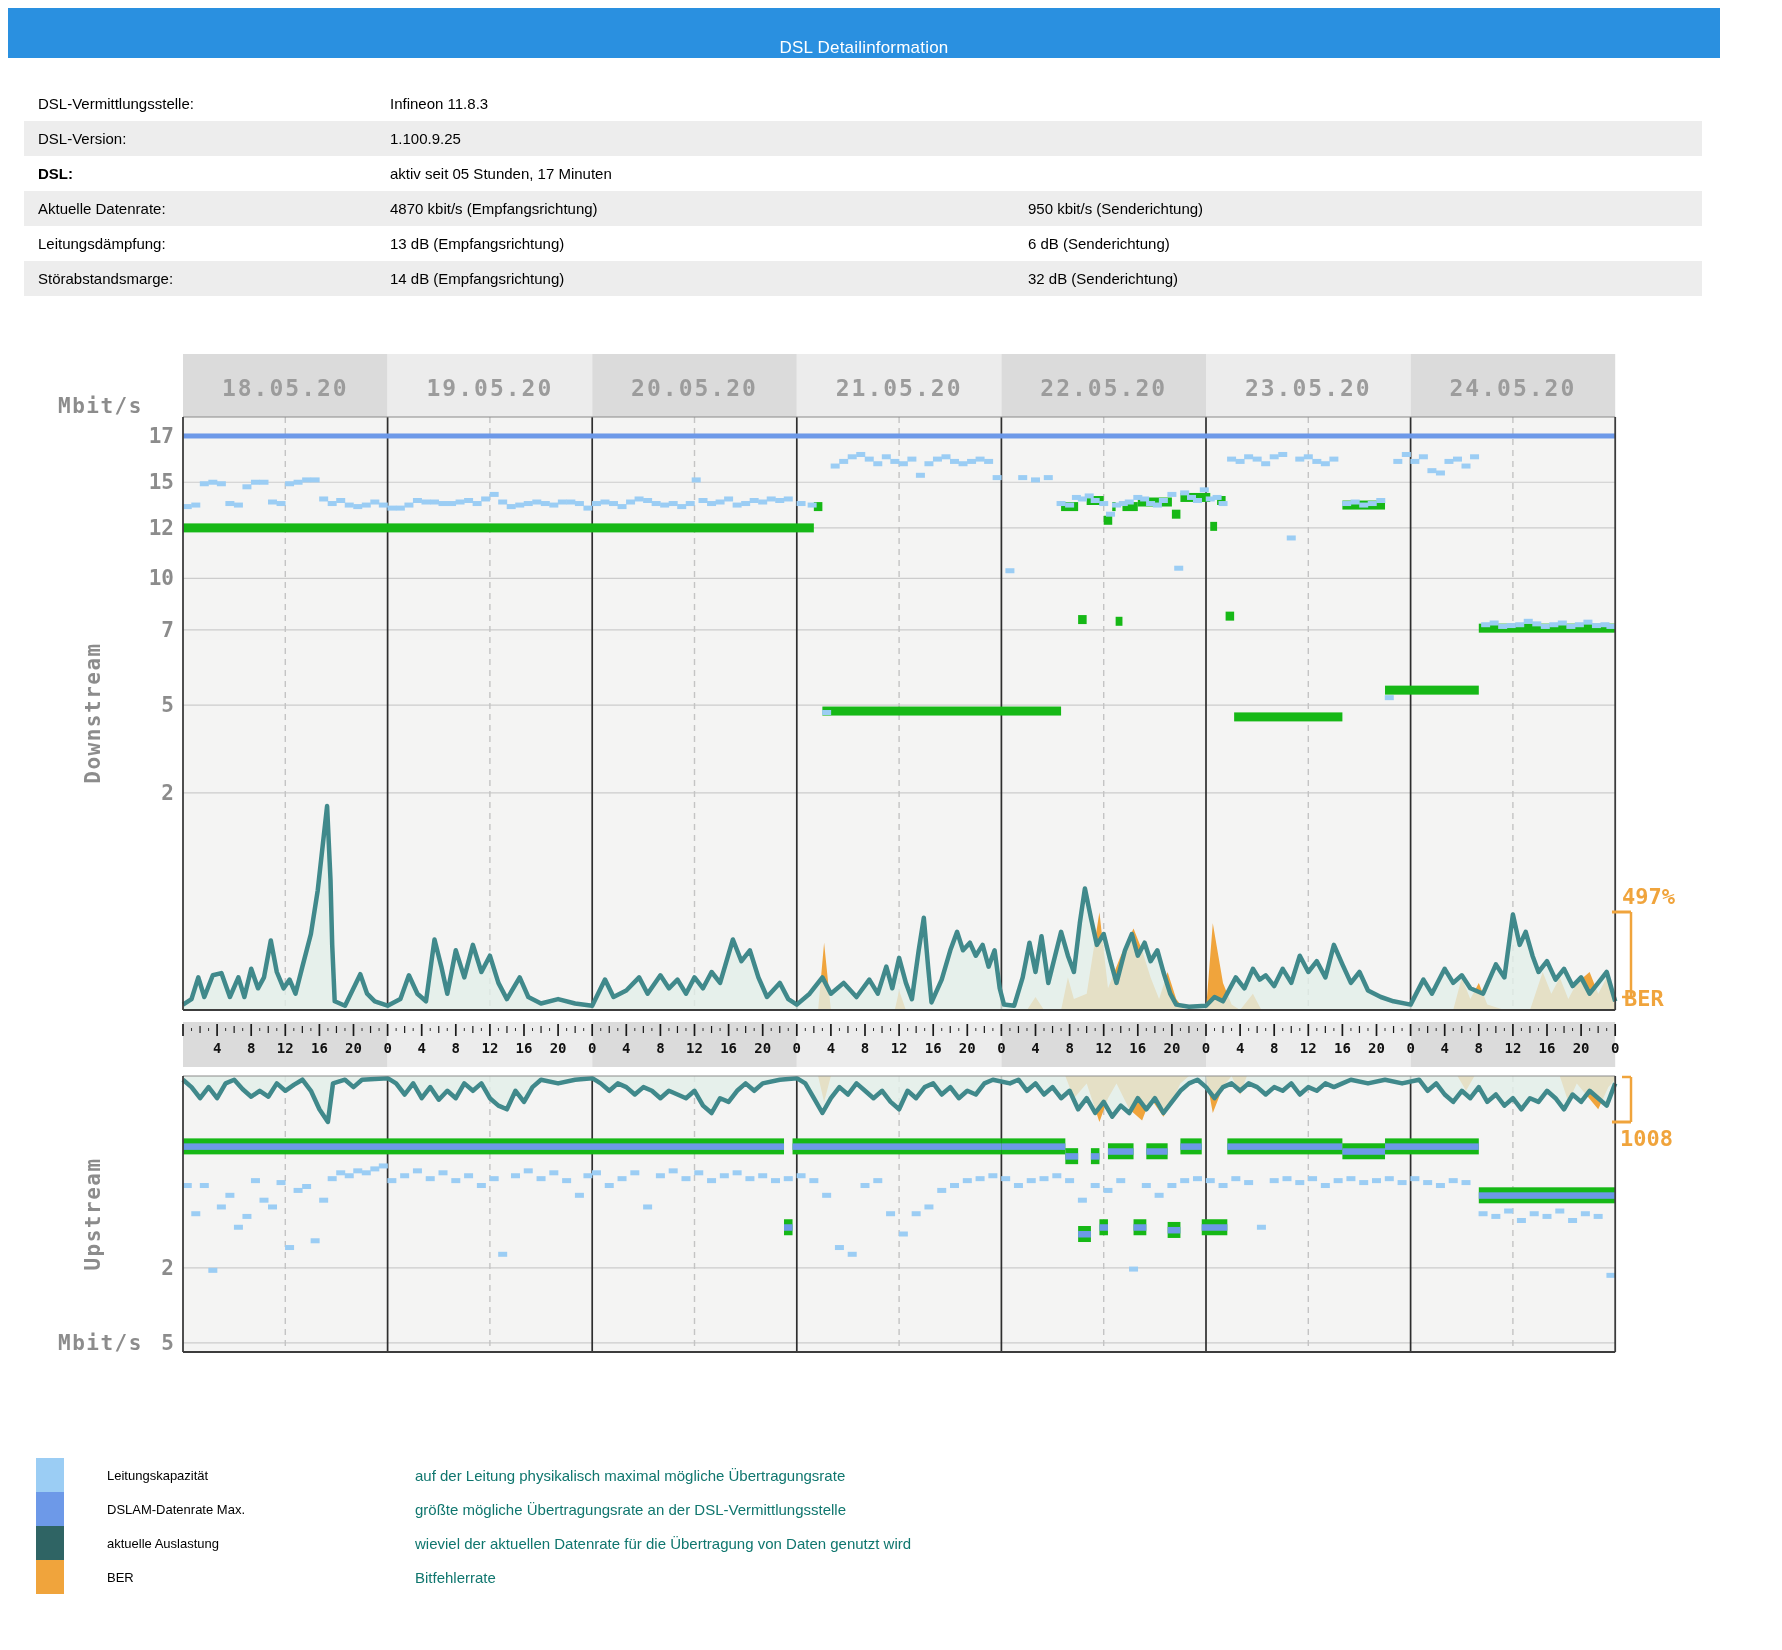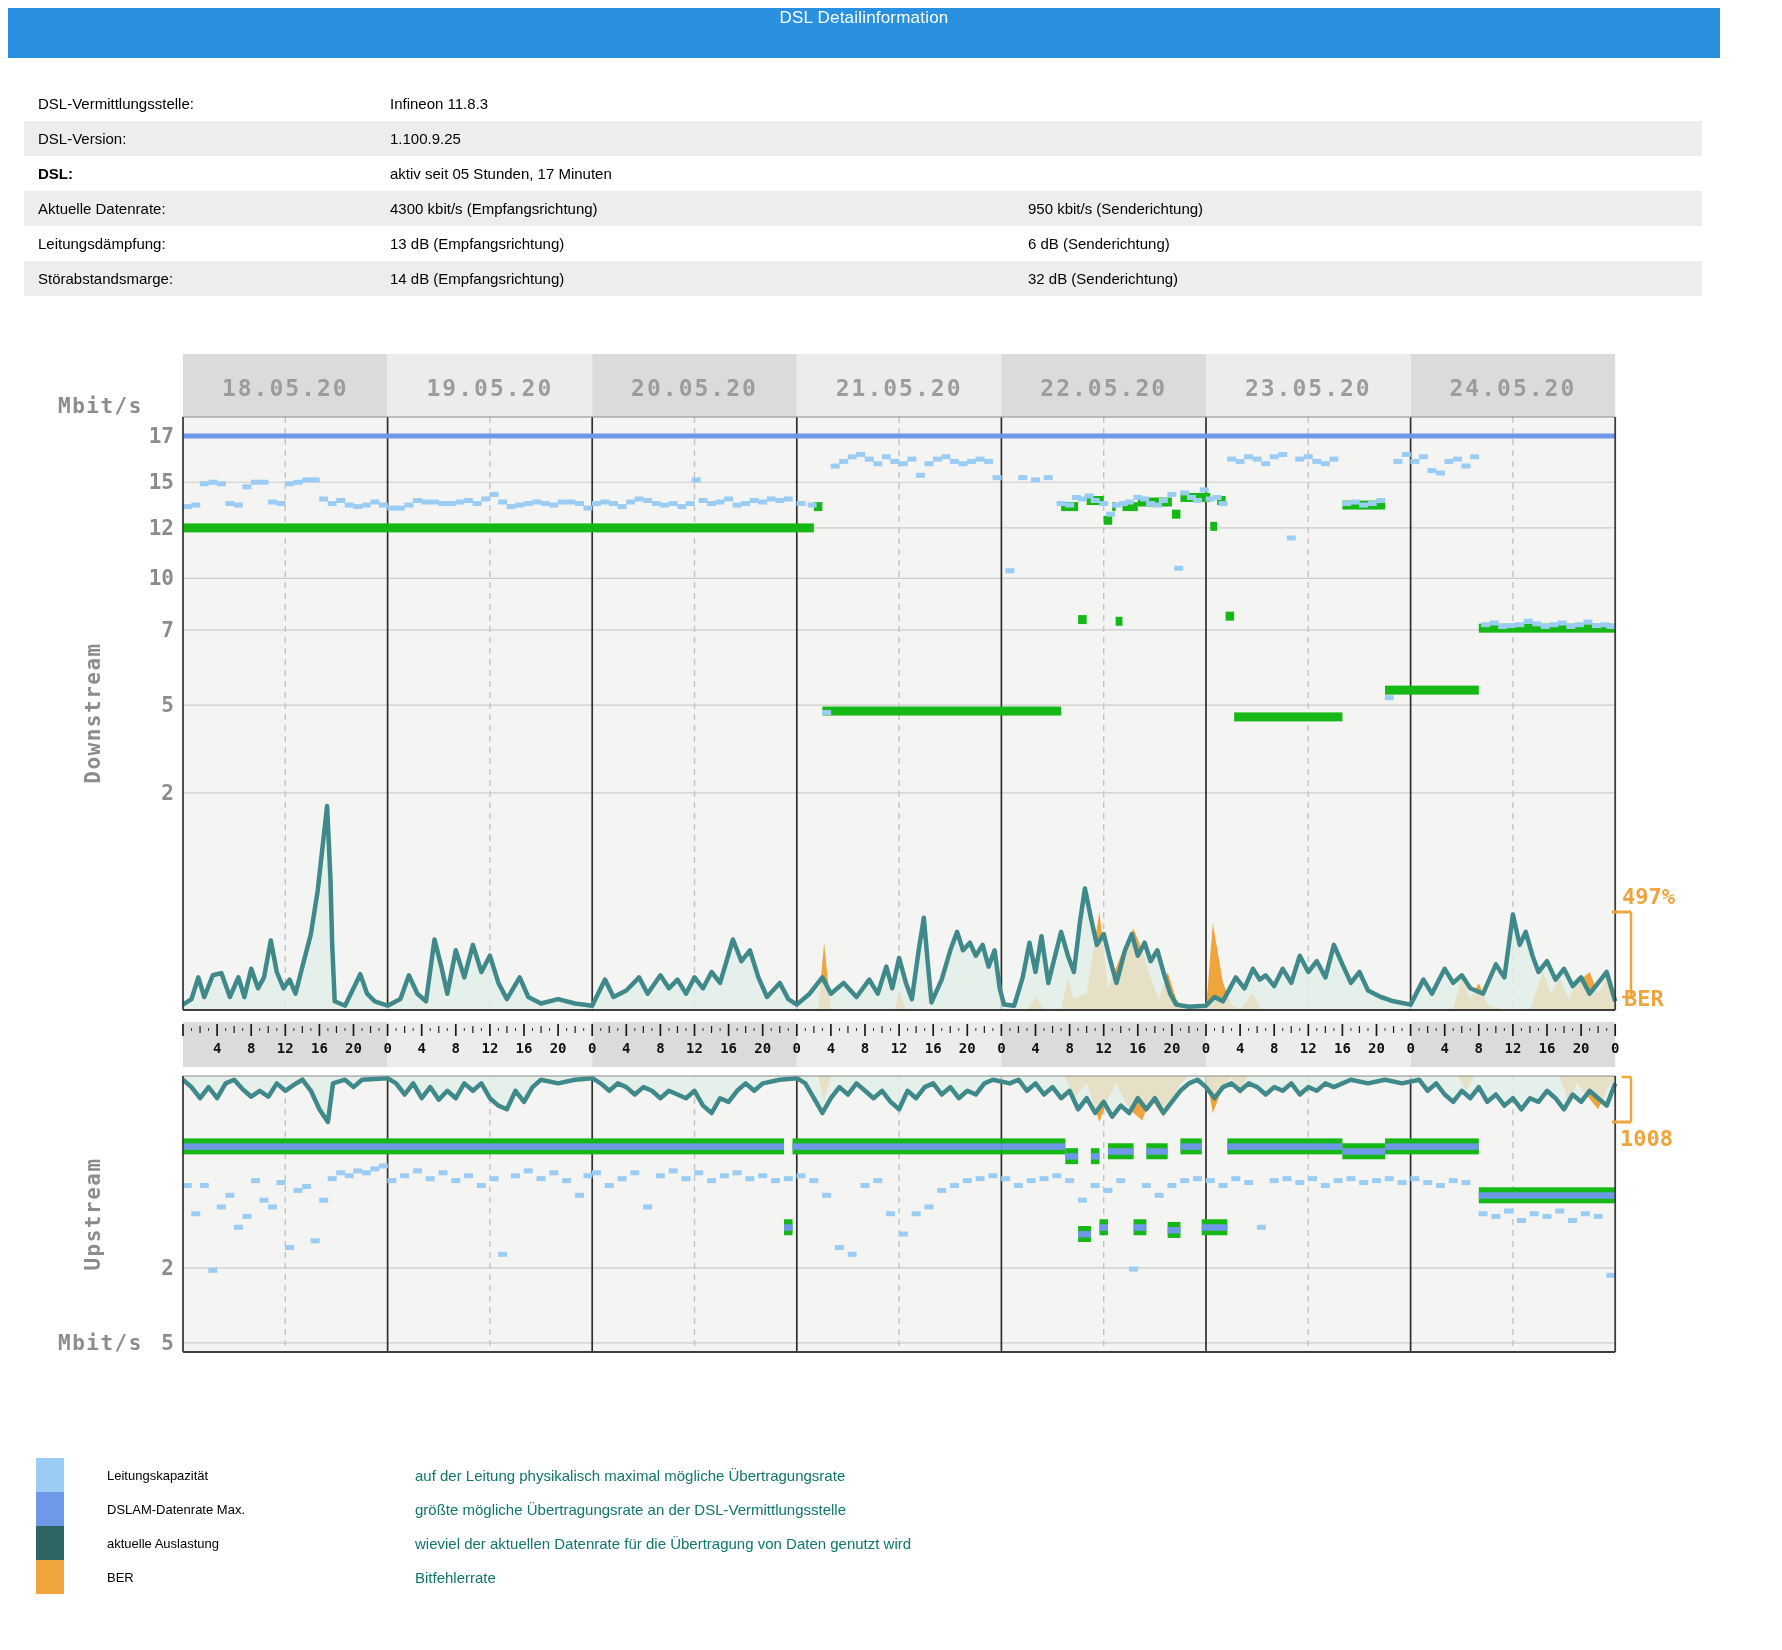--- a/index.html
+++ b/index.html
@@ -1,19 +1,19 @@
 <!DOCTYPE html>
 <html><head>
 <meta charset="utf-8">
 <style>
   html,body{margin:0;padding:0;background:#fff;}
   body{width:1782px;height:1650px;position:relative;overflow:hidden;
        font-family:"Liberation Sans",sans-serif;-webkit-font-smoothing:antialiased;}
   .titlebar{position:absolute;left:8px;top:8px;width:1712px;height:50px;
-            display:flex;align-items:flex-start;justify-content:center;color:#fff;
+            display:flex;align-items:flex-end;justify-content:center;color:#fff;
             font-size:17px;letter-spacing:.2px;}
   .info-table{position:absolute;left:24px;top:86px;width:1678px;}
   .info-row{display:grid;grid-template-columns:352px 638px 1fr;align-items:center;
             height:35px;padding-left:14px;font-size:15px;color:#000;}
   .info-row.alt{background:#ededed;}
   .info-row .lbl.bold{font-weight:bold;}
   .chart-svg{position:absolute;left:0;top:0;}
   .legend{position:absolute;left:36px;top:1458px;width:1500px;}
   .legend-row{position:relative;height:34px;}
   .legend-swatch{position:absolute;left:0;top:0;width:28px;height:34px;}
@@ -38,21 +38,21 @@
       <span class="val">1.100.9.25</span>
       <span class="val"></span>
     </div>
     <div class="info-row">
       <span class="lbl bold">DSL:</span>
       <span class="val">aktiv seit 05 Stunden, 17 Minuten</span>
       <span class="val"></span>
     </div>
     <div class="info-row alt">
       <span class="lbl">Aktuelle Datenrate:</span>
-      <span class="val">4300 kbit/s (Empfangsrichtung)</span>
+      <span class="val">4870 kbit/s (Empfangsrichtung)</span>
       <span class="val">950 kbit/s (Senderichtung)</span>
     </div>
     <div class="info-row">
       <span class="lbl">Leitungsdämpfung:</span>
       <span class="val">13 dB (Empfangsrichtung)</span>
       <span class="val">6 dB (Senderichtung)</span>
     </div>
     <div class="info-row alt">
       <span class="lbl">Störabstandsmarge:</span>
       <span class="val">14 dB (Empfangsrichtung)</span>

